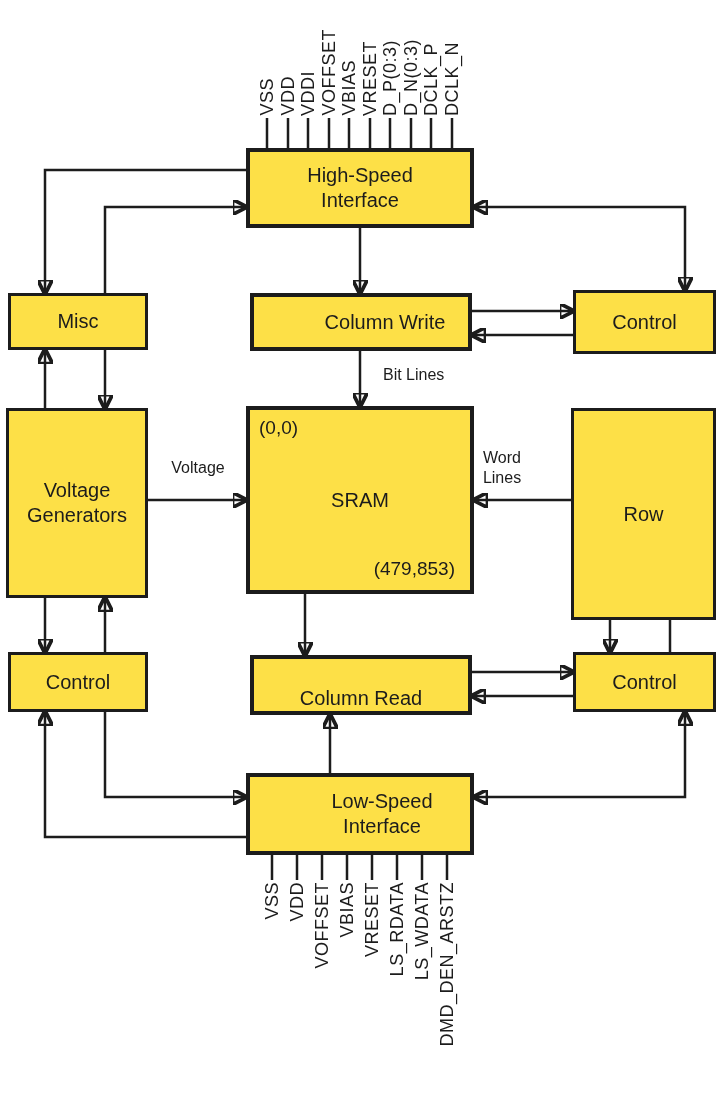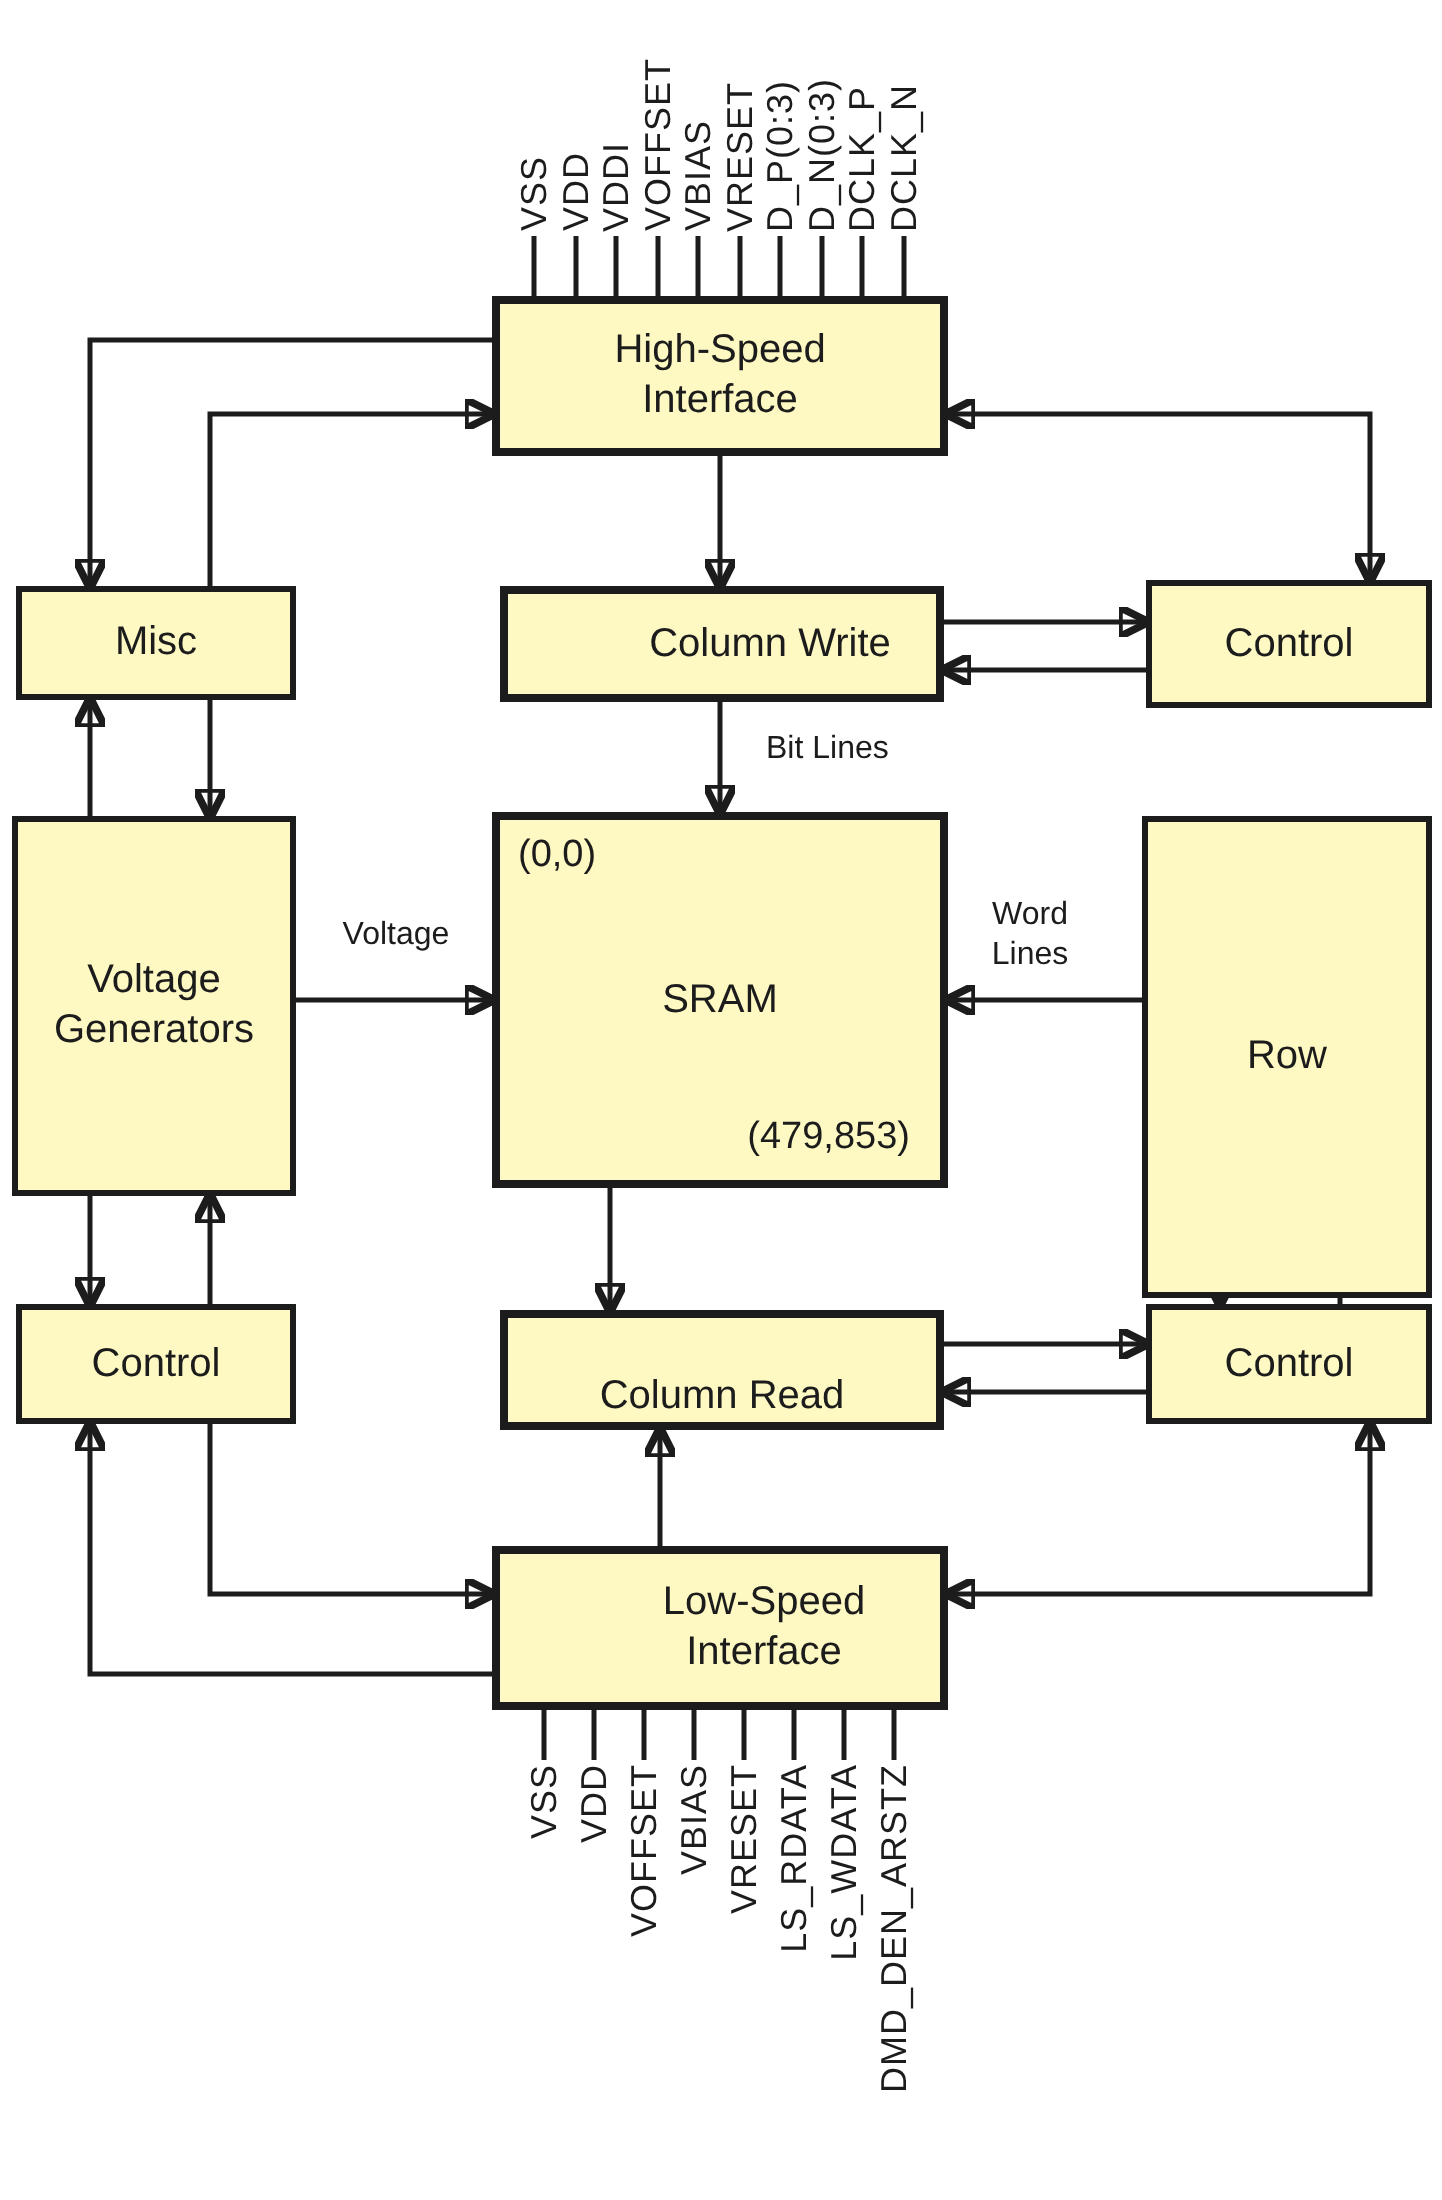--- a/index.html
+++ b/index.html
@@ -2,45 +2,45 @@
 <html><head>
 <meta charset="utf-8">
 <style>
   html,body { margin:0; padding:0; background:#ffffff; }
   .canvas {
     position:relative; width:721px; height:1100px; background:#ffffff;
     font-family:"Liberation Sans", sans-serif; color:#1c1c1c; overflow:hidden;
   }
   .layer { position:absolute; left:0; top:0; width:721px; height:1100px; pointer-events:none; }
   .block {
-    position:absolute; box-sizing:border-box; background:#fef9c3;
+    position:absolute; box-sizing:border-box; background:#fde047;
     border:4px solid #1c1c1c; display:flex; align-items:center; justify-content:center;
     text-align:center; font-size:20px; line-height:1.25; z-index:2;
   }
   .block .lbl { display:inline-block; }
   #b-hsi  { left:246px; top:148px; width:228px; height:80px; }
   #b-misc { left:8px;   top:293px; width:140px; height:57px;  border-width:3.5px;}
   #b-cw   { left:250px; top:293px; width:222px; height:58px;padding-left:48px;  }
   #b-ctr  { left:573px; top:290px; width:143px; height:64px;  border-width:3.5px;}
   #b-vg   { left:6px;   top:408px; width:142px; height:190px; border-width:3.5px;}
   #b-sram { left:246px; top:406px; width:228px; height:188px;justify-content:center; }
-  #b-row  { left:571px; top:408px; width:145px; height:241px; border-width:3.5px;}
+  #b-row  { left:571px; top:408px; width:145px; height:212px; border-width:3.5px;}
   #b-cbl  { left:8px;   top:652px; width:140px; height:60px;  border-width:3.5px;}
   #b-cr   { left:250px; top:655px; width:222px; height:60px;align-items:flex-end;  }
   #b-cbr  { left:573px; top:652px; width:143px; height:60px;  border-width:3.5px;}
   #b-lsi  { left:246px; top:773px; width:228px; height:82px;padding-left:44px;  }
   #b-hsi .lbl, #b-lsi .lbl { max-width:150px; }
   #b-vg .lbl { max-width:118px; }
   .sram-corner { position:absolute; font-size:19px; line-height:1; }
   .sram-tl { left:9px;  top:8px; }
   .sram-br { right:15px; bottom:12px; }
   .edge-label { position:absolute; font-size:16px; line-height:1.25; z-index:3; }
   #el-bitlines { left:383px; top:365px; }
   #el-voltages { left:150px; top:458px; width:96px; text-align:center; }
-  #el-wordlines{ left:476px; top:448px; width:78px; text-align:center; }
+  #el-wordlines{ left:463px; top:448px; width:78px; text-align:center; }
   .pin {
     position:absolute; writing-mode:vertical-rl; transform:rotate(180deg);
     font-size:18px; line-height:20px; width:20px; letter-spacing:0.5px;
     white-space:nowrap; z-index:3;
   }
   .pin-top    { bottom:984px; }  
   .pin-bottom { top:882px; }     
   svg path { stroke:#1c1c1c; stroke-width:2.5; fill:none; }
 </style>
 </head>

